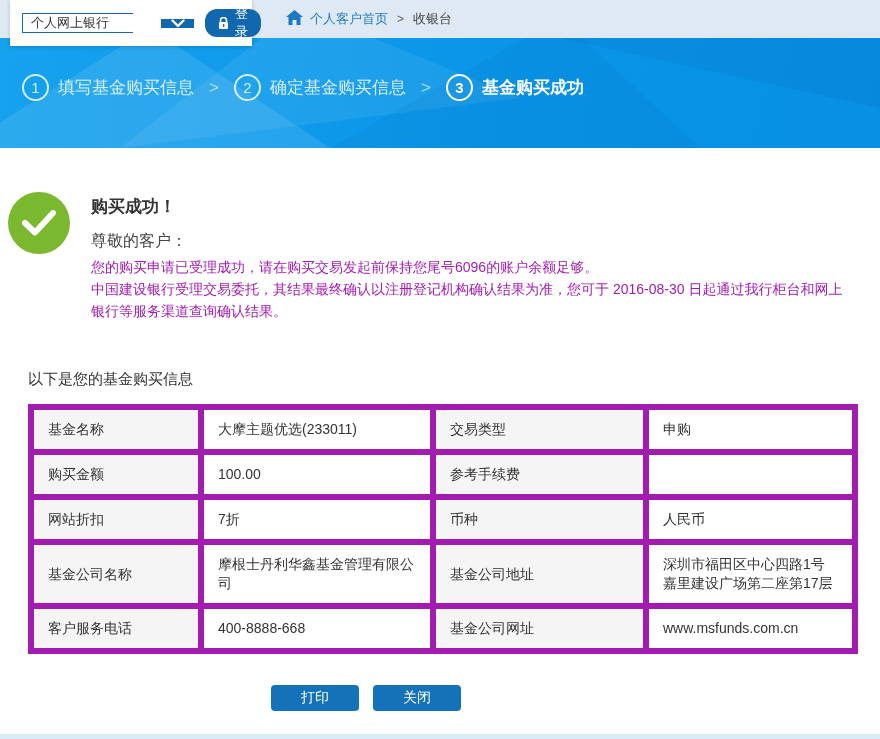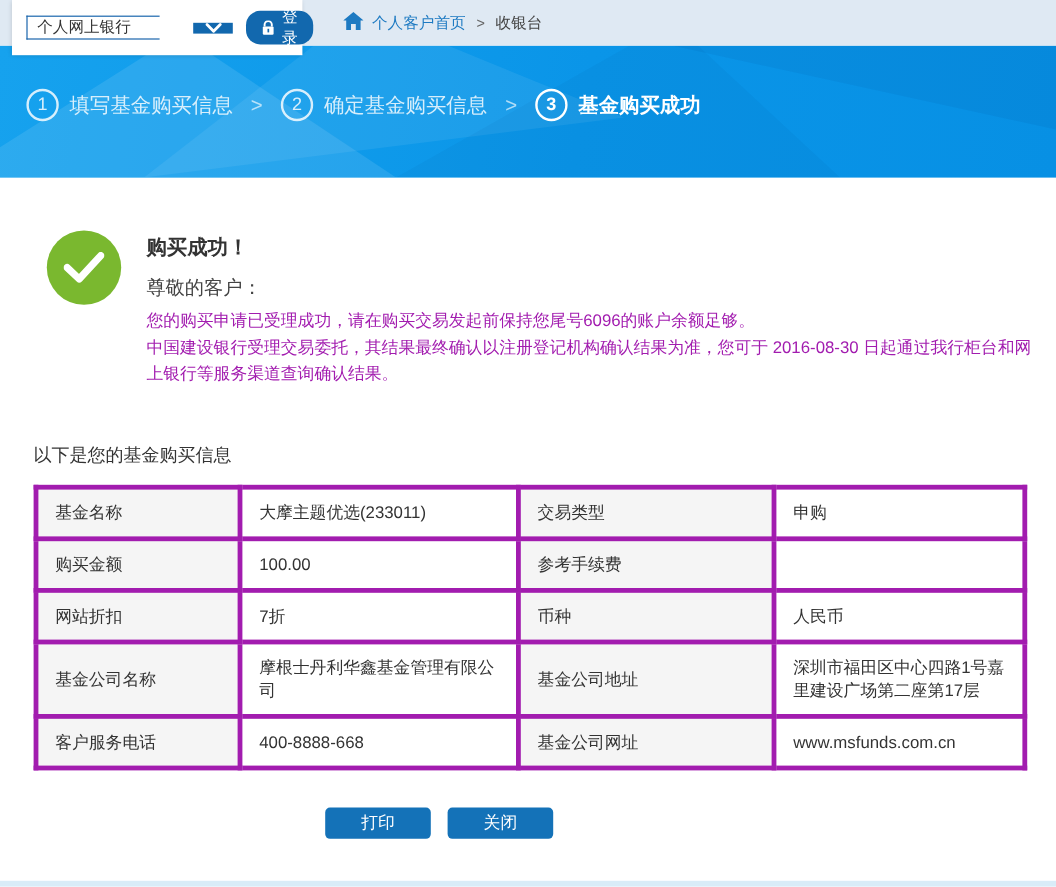--- a/index.html
+++ b/index.html
@@ -38,34 +38,34 @@
   .banner svg.deco{position:absolute;left:0;top:0;}
   .steps{position:absolute;left:22px;top:36px;display:flex;align-items:center;gap:15px;}
   .step{display:flex;align-items:center;gap:9px;color:rgba(255,255,255,.82);font-size:17px;}
   .step .num{
     width:23px;height:23px;border:2px solid currentColor;border-radius:50%;
     display:flex;align-items:center;justify-content:center;font-size:15px;flex:none;
   }
   .step.active{color:#ffffff;font-weight:bold;}
   .step-sep{color:rgba(255,255,255,.65);font-size:17px;font-weight:normal;}
   
-  .result-row{display:flex;padding:44px 12px 0 39px;}
+  .result-row{display:flex;padding:44px 12px 0 8px;}
   .check-circle{
     width:62px;height:62px;border-radius:50%;background:#7ab82f;flex:none;
     display:flex;align-items:center;justify-content:center;
   }
   .result-text{margin-left:21px;width:762px;}
   .result-title{font-size:17px;font-weight:bold;color:#333;margin:3px 0 12px 0;}
   .salutation{font-size:16px;color:#444;margin:0 0 4px 0;line-height:22px;}
   .result-para{font-size:14px;color:#a21caf;margin:0;line-height:22px;}
   
   .info-section{margin-top:48px;padding:0 28px;}
   .info-title{font-size:15px;color:#333;margin:0 0 15px 0;font-weight:normal;}
   table.info{width:824px;border-collapse:collapse;font-size:14px;color:#333;table-layout:fixed;}
-  table.info td{border:4px solid #a21caf;padding:10px 14px;line-height:19px;word-break:break-all;}
+  table.info td{border:6px solid #a21caf;padding:10px 14px;line-height:19px;word-break:break-all;}
   table.info td.label{background:#f5f5f5;}
   
   .actions{margin-top:31px;display:flex;gap:14px;justify-content:center;position:relative;left:-74px;}
   .action-btn{
     min-width:64px;height:26px;background:#1472b8;color:#fff;border:none;border-radius:4px;
     font-size:14px;cursor:pointer;font-family:inherit;padding:0 30px;
   }
   .footer-strip{position:absolute;left:0;right:0;bottom:0;height:5px;background:#d9ecf8;}
 </style>
 </head>

